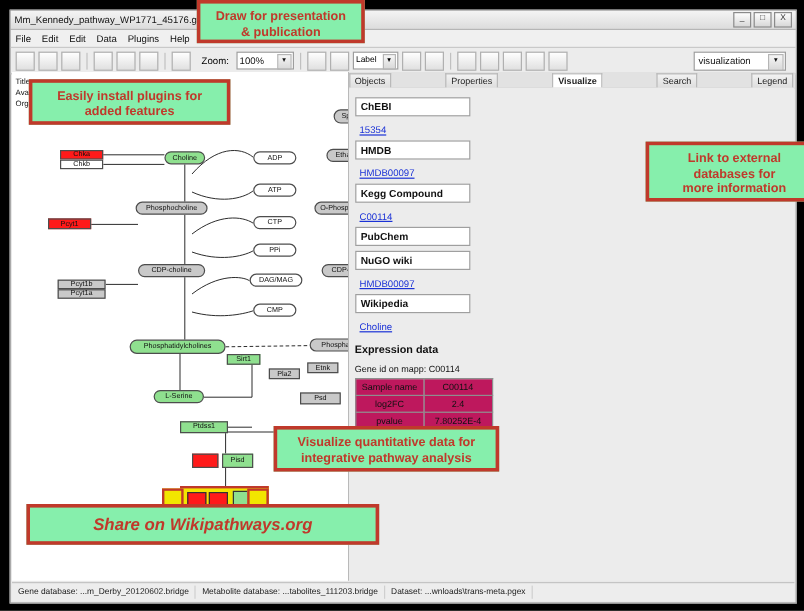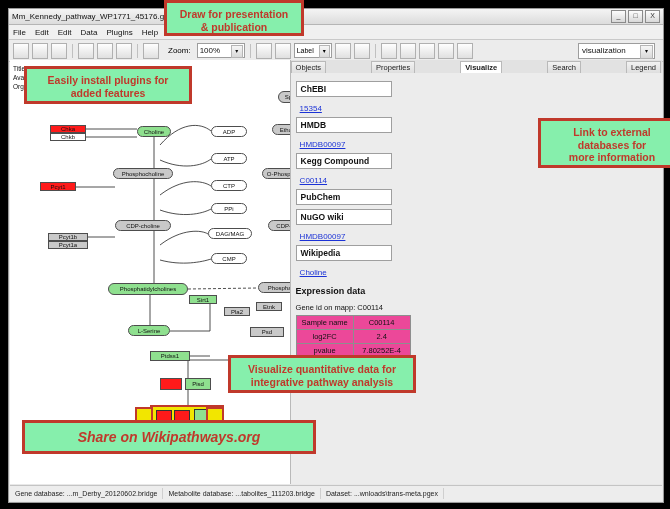--- a/index.html
+++ b/index.html
@@ -32,21 +32,21 @@
   .tabs{display:flex;height:13px;background:#e2e2e2;border-bottom:1px solid #bdbdbd;align-items:center;padding-left:0;gap:44px;}
   .tab{font-size:7.5px;padding:1px 4px;border:1px solid #b9b9b9;border-bottom:none;background:linear-gradient(#f2f2f2,#dedede);margin-right:1px;color:#222;}
   .tab.active{background:#fff;font-weight:bold;}
   .sidebody{position:absolute;top:13px;left:0;right:0;bottom:0;background:#ececec;overflow:hidden;padding:4px 5px;}
   .secthead{background:#fff;border:1px solid #9f9f9f;font-size:8.5px;font-weight:bold;padding:2px 4px;width:86px;margin-top:4px;color:#111;}
   .link{font-size:8px;color:#1b32d6;margin:7px 0 0 4px;display:block;}
   .plaintext{font-size:8px;color:#111;margin:3px 0 0 4px;}
   .exprtitle{font-size:9px;font-weight:bold;margin-top:9px;color:#111;}
   .geneid{font-size:7.5px;margin-top:7px;color:#111;}
   .etable{margin-top:3px;border-collapse:collapse;}
-  .etable td{border:1px solid #8e8e8e;font-size:7.5px;padding:2px 4px;background:#ec4899;color:#111;text-align:center;min-width:48px;}
+  .etable td{border:1px solid #8e8e8e;font-size:7.5px;padding:2px 4px;background:#be185d;color:#111;text-align:center;min-width:48px;}
   
   .statusbar{position:absolute;left:1px;right:1px;bottom:1px;height:15px;background:#ededed;border-top:1px solid #c4c4c4;display:flex;align-items:center;}
   .statusbar .cell{font-size:7px;color:#222;padding:0 5px;border-right:1px solid #cfcfcf;height:11px;line-height:11px;}
   
   .node{position:absolute;font-size:6px;color:#111;display:flex;align-items:center;justify-content:center;border:1px solid #4d4d4d;box-sizing:border-box;text-align:center;line-height:1;}
   .el{border-radius:8px;}
   .rect{}
   .gene{background:#c9c9c9;}
   .green{background:#8fe08f;}
   .white{background:#fff;}

